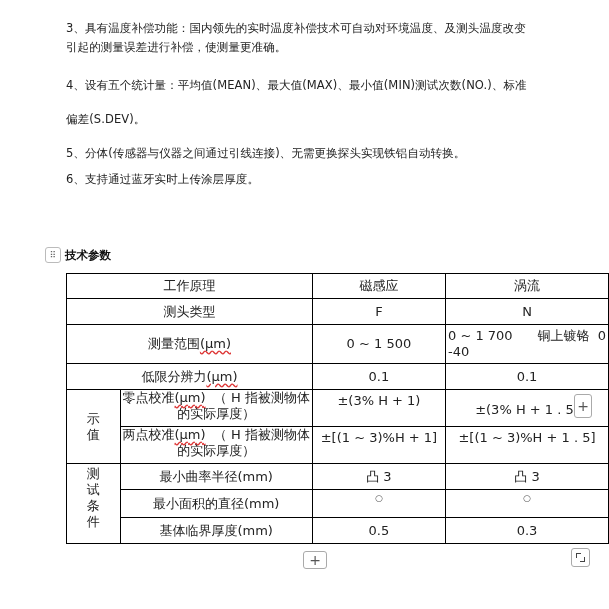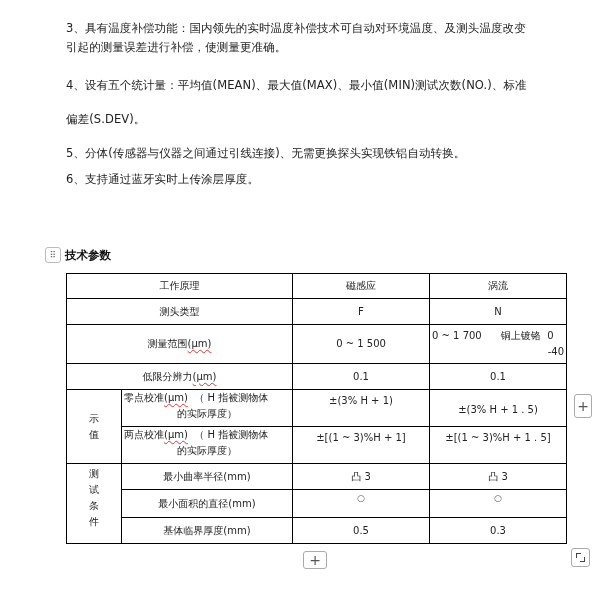--- a/index.html
+++ b/index.html
@@ -4,21 +4,21 @@
 <style>
   html, body { margin:0; padding:0; background:#ffffff; }
   body { width:609px; height:609px; position:relative; overflow:hidden;
          font-family:"DejaVu Sans","Liberation Sans",sans-serif; color:#222; }
   .para { position:absolute; left:66px; font-size:11.5px; letter-spacing:0.1px; white-space:nowrap; color:#222; }
   .section-head { position:absolute; left:45px; top:247px; display:flex; align-items:center; }
   .drag-handle { width:16px; height:16px; border:1px solid #bbb; border-radius:3px; box-sizing:border-box;
                  display:flex; align-items:center; justify-content:center; font-size:9px; color:#666; margin-right:4px; background:#fff; }
   .section-title { font-size:11.5px; font-weight:bold; color:#111; }
   table.spec { position:absolute; left:66px; top:273px; border-collapse:collapse; table-layout:fixed; }
-  table.spec td { border:1.5px solid #000; font-size:10px; color:#222; text-align:center; vertical-align:middle; padding:0 2px; line-height:16px; }
+  table.spec td { border:1.5px solid #000; font-size:13px; color:#222; text-align:center; vertical-align:middle; padding:0 2px; line-height:16px; }
   .sq { text-decoration:underline wavy #d33; text-underline-offset:2px; }
   .vert { line-height:17px; }
   .left-top { text-align:left !important; vertical-align:top !important; }
   .btn-plus { position:absolute; width:24px; height:18px; border:1px solid #aaa; border-radius:3px; box-sizing:border-box;
               background:#fff; display:flex; align-items:center; justify-content:center; font-size:14px; color:#555; line-height:1; }
   .btn-plus-side { position:absolute; left:574px; top:394px; width:18px; height:24px; border:1px solid #aaa; border-radius:3px;
                    box-sizing:border-box; background:#fff; display:flex; align-items:center; justify-content:center; font-size:14px; color:#555; }
   .btn-resize { position:absolute; left:571px; top:548px; width:19px; height:19px; border:1px solid #aaa; border-radius:3px; box-sizing:border-box; background:#fff; }
   .btn-resize .c1 { position:absolute; left:4px; top:4px; width:4px; height:4px; border-left:1.5px solid #444; border-top:1.5px solid #444; }
   .btn-resize .c2 { position:absolute; right:4px; bottom:4px; width:4px; height:4px; border-right:1.5px solid #444; border-bottom:1.5px solid #444; }
@@ -52,21 +52,21 @@
     <td>涡流</td>
   </tr>
   <tr style="height:26px">
     <td colspan="2">测头类型</td>
     <td>F</td>
     <td>N</td>
   </tr>
   <tr style="height:39px">
     <td colspan="2"><span>测量范围</span><span class="sq">(μm)</span></td>
     <td>0 ~ 1 500</td>
-    <td style="text-align:left; white-space:pre;"><div>0 ~ 1 700      铜上镀铬  0</div><div style="text-align:right;">-40</div></td>
+    <td style="text-align:left; white-space:pre;"><div>0 ~ 1 700      铜上镀铬  0</div><div style="text-align:left;">-40</div></td>
   </tr>
   <tr style="height:26px">
     <td colspan="2"><span>低限分辨力</span><span class="sq">(μm)</span></td>
     <td>0.1</td>
     <td>0.1</td>
   </tr>
   <tr style="height:37px">
     <td rowspan="2" class="vert">
           <div>示</div>
           <div>值</div>

